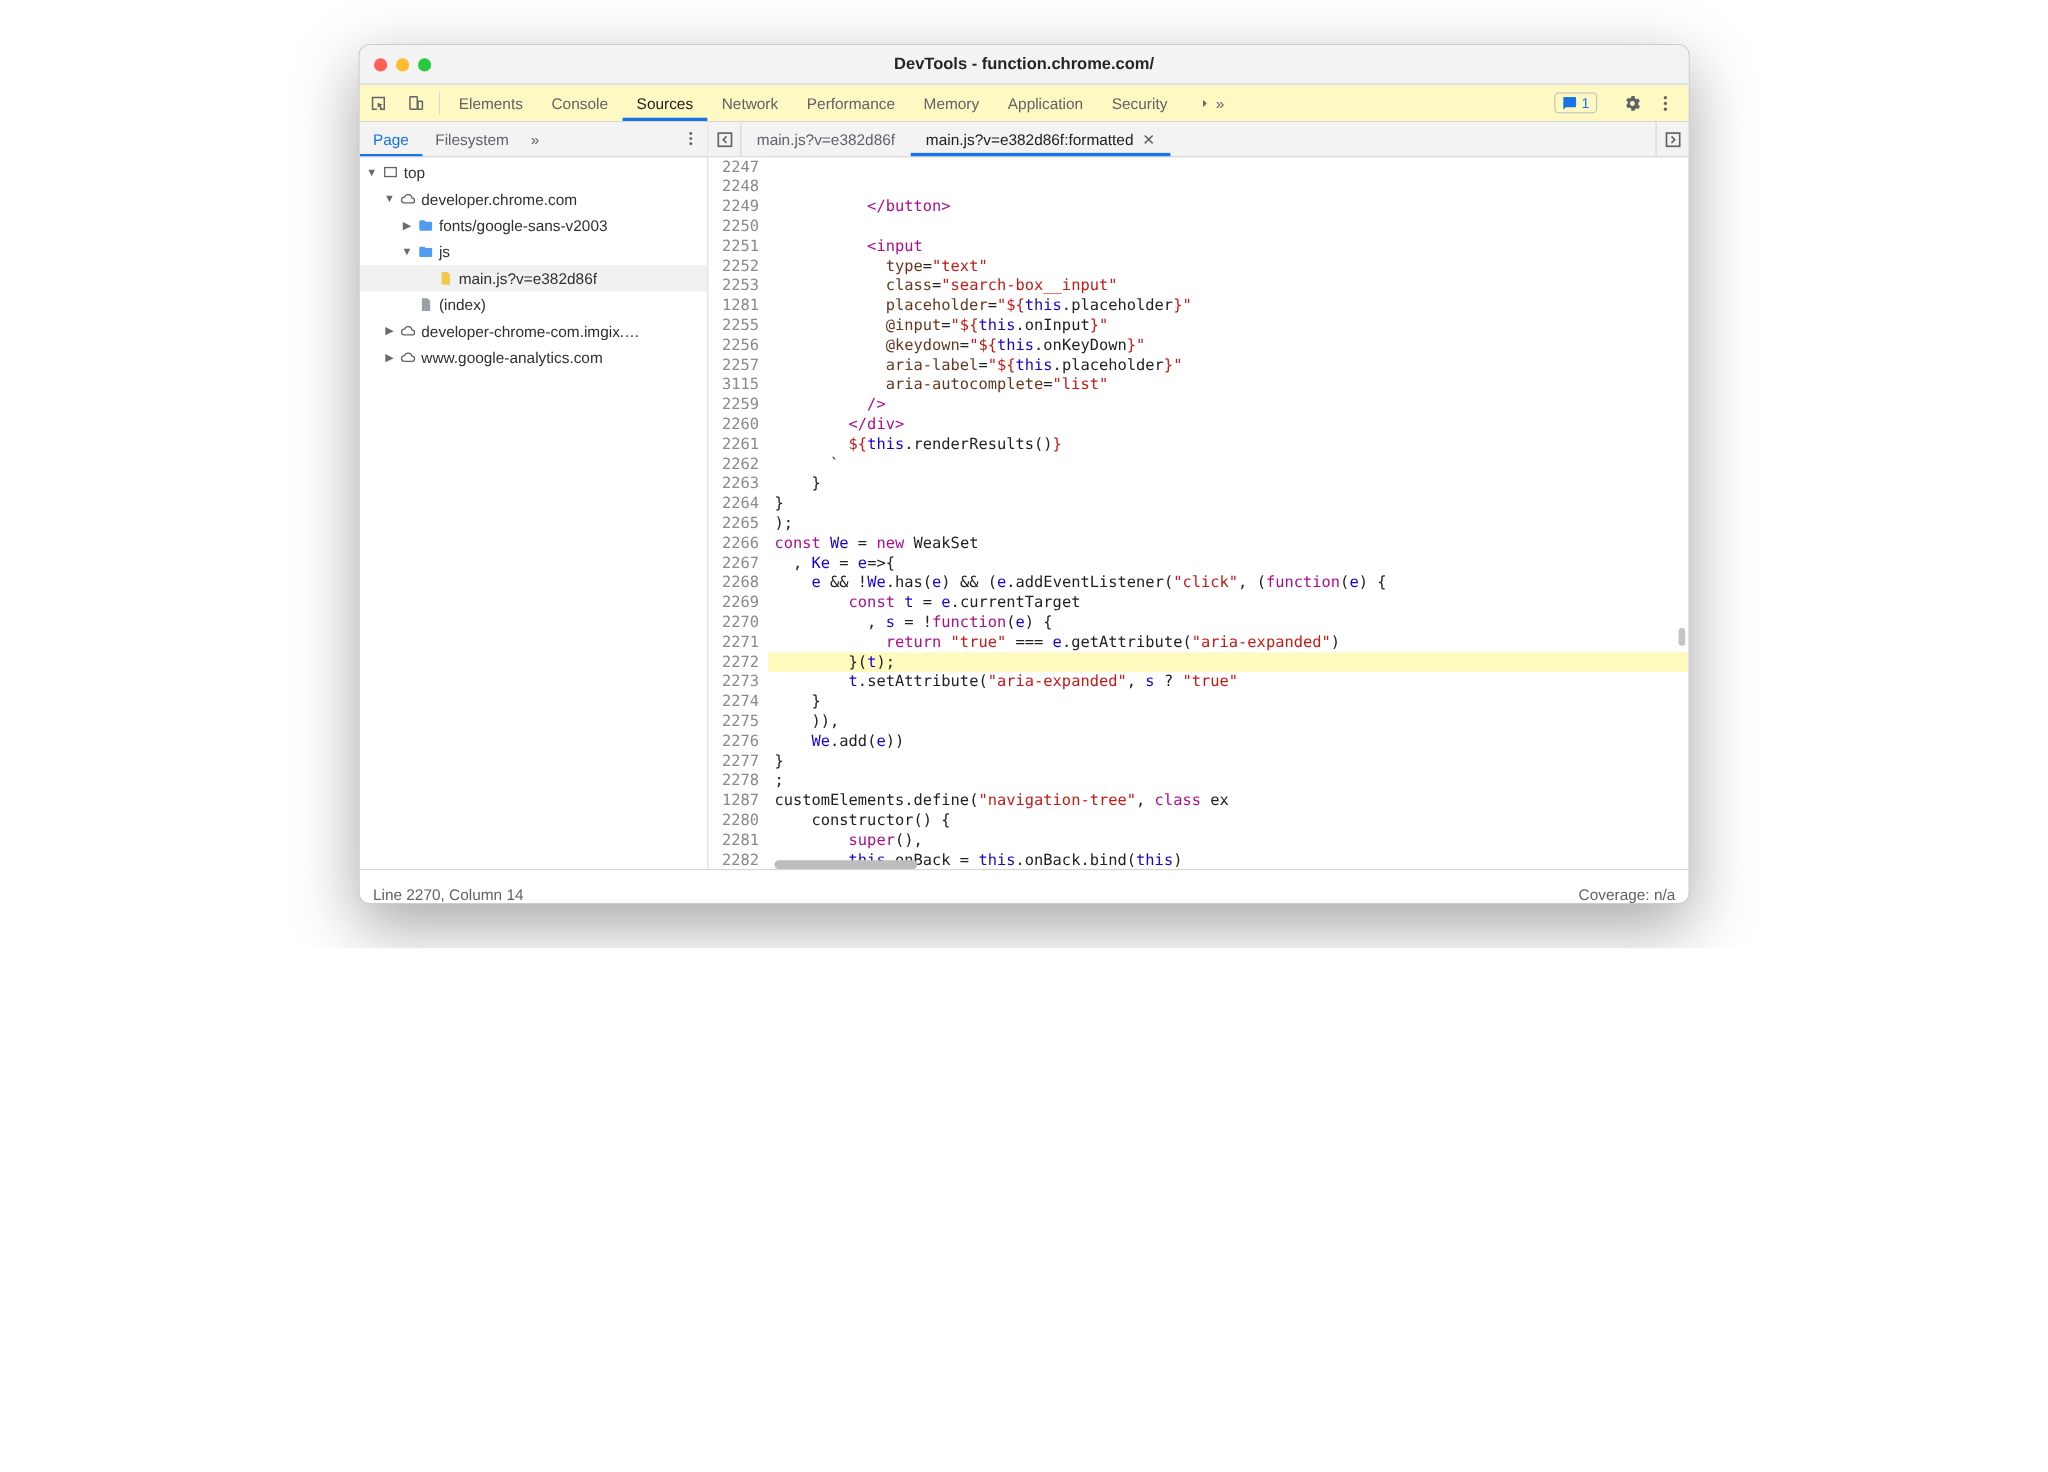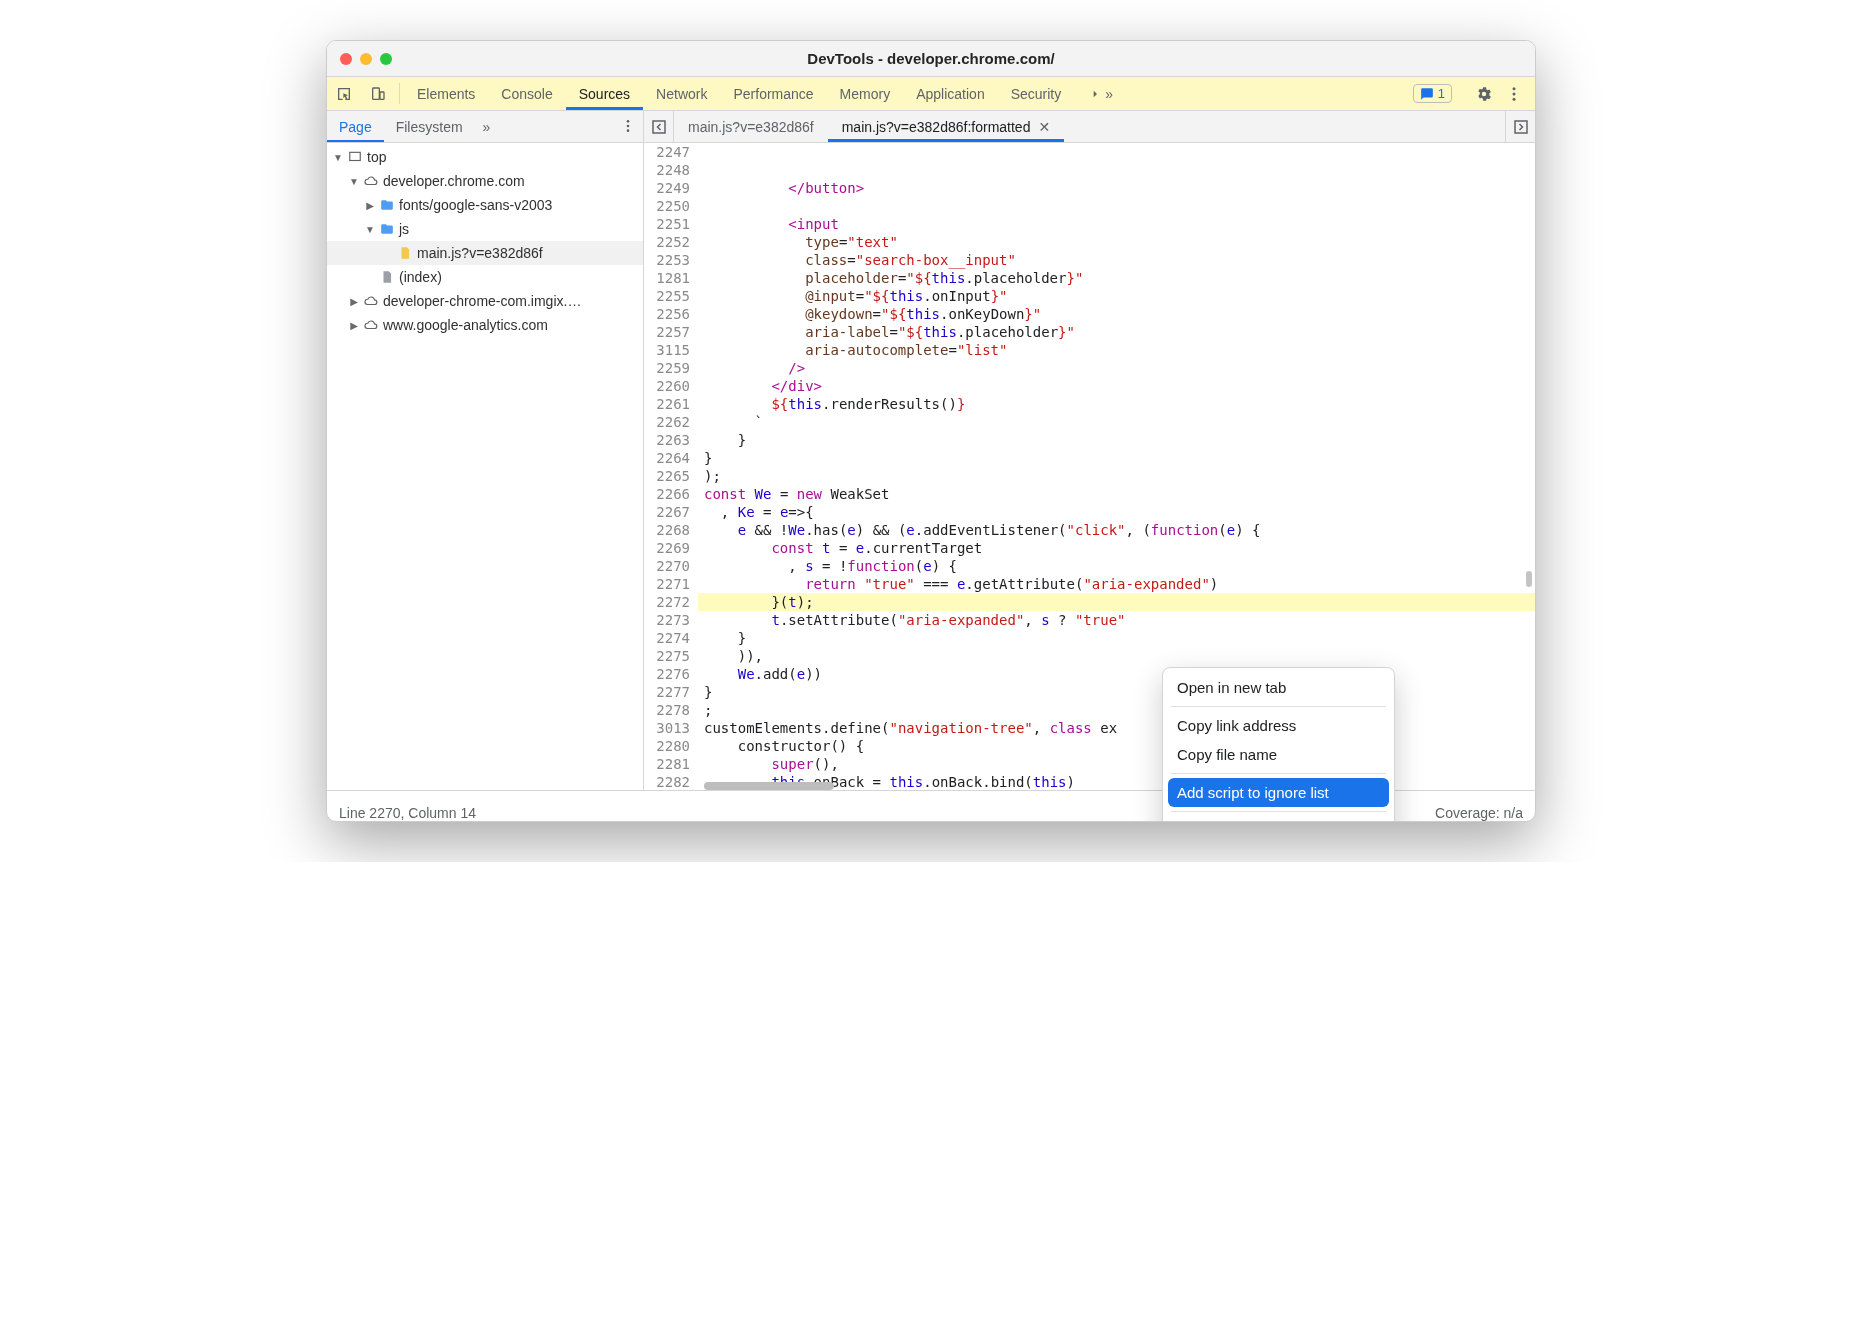--- a/index.html
+++ b/index.html
@@ -132,21 +132,21 @@
 <body>
 
 <div class="window">
 
   <div class="titlebar">
     <div class="traffic-lights">
       <div class="light red"></div>
       <div class="light yellow"></div>
       <div class="light green"></div>
     </div>
-    <div class="title-text">DevTools - developer.chrome.com/</div>
+    <div class="title-text">DevTools - function.chrome.com/</div>
   </div>
 
   <div class="main-tabs">
     <div class="tool-icon">
       <svg width="16" height="16" viewBox="0 0 24 24">
           <path fill="#5f6368" d="M3 3h18v18h-7v-2h5V5H5v14h5v2H3z"></path>
           <path fill="#5f6368" d="M11 11l7 3-3 1 2 4-2 1-2-4-2 2z"></path>
         </svg>
     </div>
     <div class="tool-icon">
@@ -334,41 +334,31 @@
             <div class="ln">2269</div>
             <div class="ln">2270</div>
             <div class="ln">2271</div>
             <div class="ln">2272</div>
             <div class="ln">2273</div>
             <div class="ln">2274</div>
             <div class="ln">2275</div>
             <div class="ln">2276</div>
             <div class="ln">2277</div>
             <div class="ln">2278</div>
-            <div class="ln">3013</div>
+            <div class="ln">1287</div>
             <div class="ln">2280</div>
             <div class="ln">2281</div>
             <div class="ln">2282</div>
           </div>
         <div class="code" id="code">
           <div class="line"><span class="c-tag">          &lt;/button&gt;</span></div><div class="line"><span></span></div><div class="line"><span class="c-tag">          &lt;input</span></div><div class="line"><span>            </span><span class="c-var">type</span><span>=</span><span class="c-str">"text"</span></div><div class="line"><span>            </span><span class="c-var">class</span><span>=</span><span class="c-str">"search-box__input"</span></div><div class="line"><span>            </span><span class="c-var">placeholder</span><span>=</span><span class="c-str">"${</span><span class="c-kw">this</span><span>.</span><span>placeholder</span><span class="c-str">}"</span></div><div class="line"><span>            </span><span class="c-var">@input</span><span>=</span><span class="c-str">"${</span><span class="c-kw">this</span><span>.</span><span>onInput</span><span class="c-str">}"</span></div><div class="line"><span>            </span><span class="c-var">@keydown</span><span>=</span><span class="c-str">"${</span><span class="c-kw">this</span><span>.</span><span>onKeyDown</span><span class="c-str">}"</span></div><div class="line"><span>            </span><span class="c-var">aria-label</span><span>=</span><span class="c-str">"${</span><span class="c-kw">this</span><span>.</span><span>placeholder</span><span class="c-str">}"</span></div><div class="line"><span>            </span><span class="c-var">aria-autocomplete</span><span>=</span><span class="c-str">"list"</span></div><div class="line"><span class="c-tag">          /&gt;</span></div><div class="line"><span class="c-tag">        &lt;/div&gt;</span></div><div class="line"><span>        </span><span class="c-str">${</span><span class="c-kw">this</span><span>.</span><span>renderResults</span><span>()</span><span class="c-str">}</span></div><div class="line"><span>      `</span></div><div class="line"><span>    }</span></div><div class="line"><span>}</span></div><div class="line"><span>);</span></div><div class="line"><span class="c-key">const</span><span> </span><span class="c-id">We</span><span> = </span><span class="c-key">new</span><span> WeakSet</span></div><div class="line"><span>  , </span><span class="c-id">Ke</span><span> = </span><span class="c-id">e</span><span>=&gt;{</span></div><div class="line"><span>    </span><span class="c-id">e</span><span> &amp;&amp; !</span><span class="c-id">We</span><span>.</span><span>has</span><span>(</span><span class="c-id">e</span><span>) &amp;&amp; (</span><span class="c-id">e</span><span>.</span><span>addEventListener</span><span>(</span><span class="c-str">"click"</span><span>, (</span><span class="c-key">function</span><span>(</span><span class="c-id">e</span><span>) {</span></div><div class="line"><span>        </span><span class="c-key">const</span><span> </span><span class="c-id">t</span><span> = </span><span class="c-id">e</span><span>.</span><span>currentTarget</span></div><div class="line"><span>          , </span><span class="c-id">s</span><span> = !</span><span class="c-key">function</span><span>(</span><span class="c-id">e</span><span>) {</span></div><div class="line"><span>            </span><span class="c-key">return</span><span> </span><span class="c-str">"true"</span><span> === </span><span class="c-id">e</span><span>.</span><span>getAttribute</span><span>(</span><span class="c-str">"aria-expanded"</span><span>)</span></div><div class="line hl-line"><span>        }(</span><span class="c-id">t</span><span>);</span></div><div class="line"><span>        </span><span class="c-id">t</span><span>.</span><span>setAttribute</span><span>(</span><span class="c-str">"aria-expanded"</span><span>, </span><span class="c-id">s</span><span> ? </span><span class="c-str">"true"</span></div><div class="line"><span>    }</span></div><div class="line"><span>    )),</span></div><div class="line"><span>    </span><span class="c-id">We</span><span>.</span><span>add</span><span>(</span><span class="c-id">e</span><span>))</span></div><div class="line"><span>}</span></div><div class="line"><span>;</span></div><div class="line"><span>customElements</span><span>.</span><span>define</span><span>(</span><span class="c-str">"navigation-tree"</span><span>, </span><span class="c-key">class</span><span> ex</span></div><div class="line"><span>    </span><span>constructor</span><span>() {</span></div><div class="line"><span>        </span><span class="c-key">super</span><span>(),</span></div><div class="line"><span>        </span><span class="c-kw">this</span><span>.</span><span>onBack</span><span> = </span><span class="c-kw">this</span><span>.</span><span>onBack</span><span>.</span><span>bind</span><span>(</span><span class="c-kw">this</span><span>)</span></div><div class="scrollbar-thumb"></div>
         </div>
       </div>
       <div class="scroll-dot"></div>
     </div>
 
-    <div class="context-menu">
-      <div class="item">Open in new tab</div>
-      <div class="sep"></div>
-      <div class="item">Copy link address</div>
-      <div class="item">Copy file name</div>
-      <div class="sep"></div>
-      <div class="item highlight">Add script to ignore list</div>
-      <div class="sep"></div>
-      <div class="item">Save as...</div>
-    </div>
   </div>
 
   <div class="statusbar">
     <span>Line 2270, Column 14</span>
     <span class="sbright">Coverage: n/a</span>
   </div>
 </div>
 
 </body></html>

